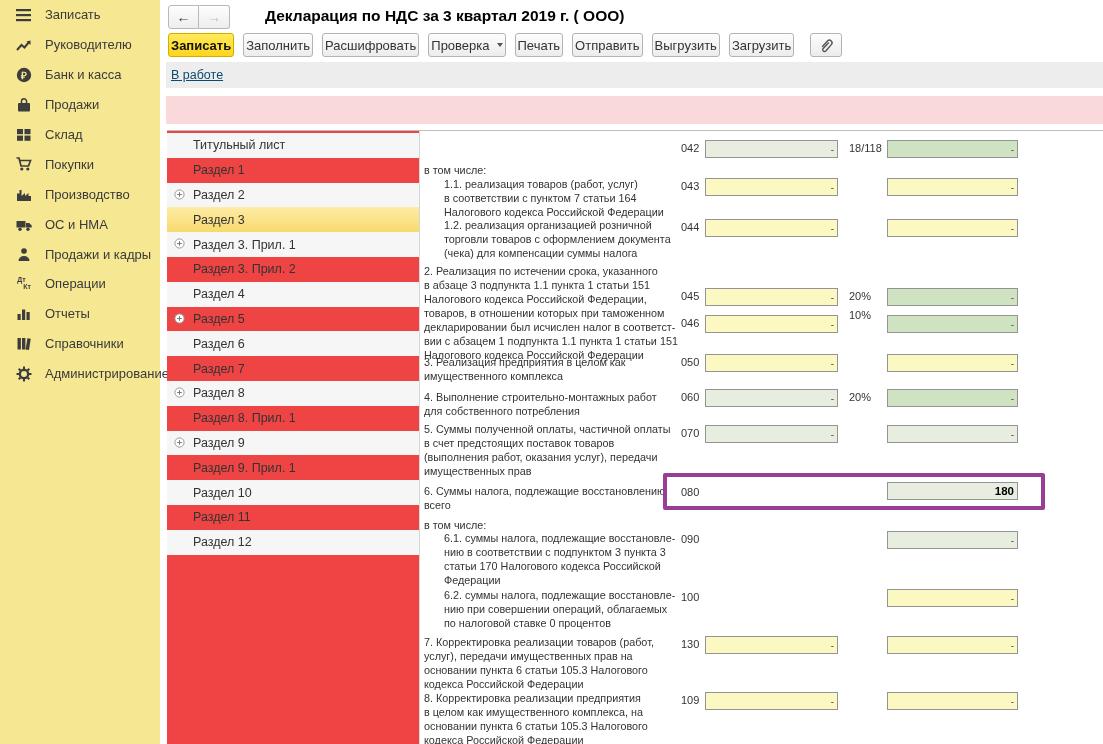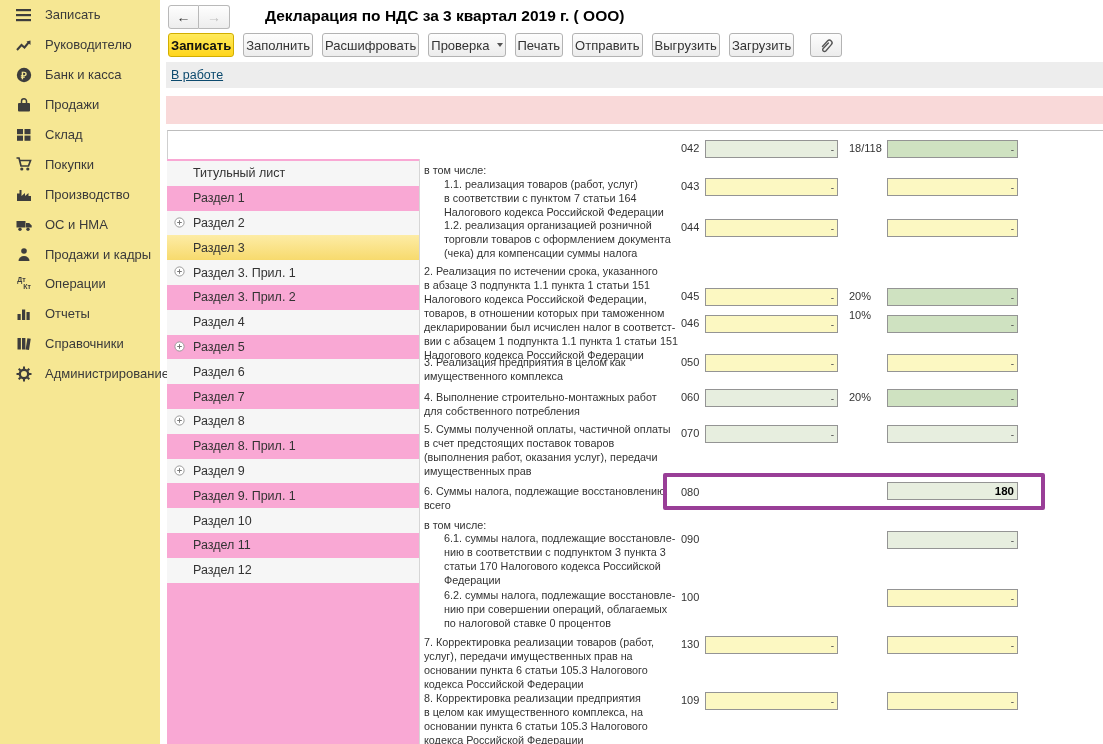--- a/index.html
+++ b/index.html
@@ -34,21 +34,21 @@
   
   .statusbar{position:absolute;left:6px;top:62px;right:0;height:26px;background:#ededed;
              display:flex;align-items:center;padding-left:5px;box-sizing:border-box;}
   .statusbar a{font-size:12.5px;color:#0c4a6e;text-decoration:underline;cursor:pointer;}
   .alertbar{position:absolute;left:6px;top:96px;right:0;height:28px;background:#f9d9d9;}
 
   
   .panel{position:absolute;left:167px;top:130px;right:0;bottom:0;background:#fff;
          border-top:1px solid #bdbdbd;border-left:1px solid #cfcfcf;box-sizing:border-box;}
   .seclist{position:absolute;left:167px;top:131px;width:253px;bottom:0;border-right:1px solid #d6d6d6;
-           box-sizing:border-box;padding-top:2px;background:#f9a8d4;margin-top:28px;}
+           box-sizing:border-box;padding-top:2px;background:#ef4444;}
   .sec-row{height:24.8px;display:flex;align-items:center;padding-left:26px;position:relative;
            font-size:12.5px;color:#333;cursor:pointer;box-sizing:border-box;}
   .sec-row:nth-child(odd){background:#f6f6f6;}
   .sec-row.sel{background:linear-gradient(#fdeca6,#f7da6d);}
   .sec-row .exp{position:absolute;left:7px;top:6px;}
 
   
   .flabel{position:absolute;left:424px;width:272px;font-size:10.8px;line-height:14px;
           white-space:pre-line;color:#333;}
   .flabel.sub{left:444px;width:252px;}

